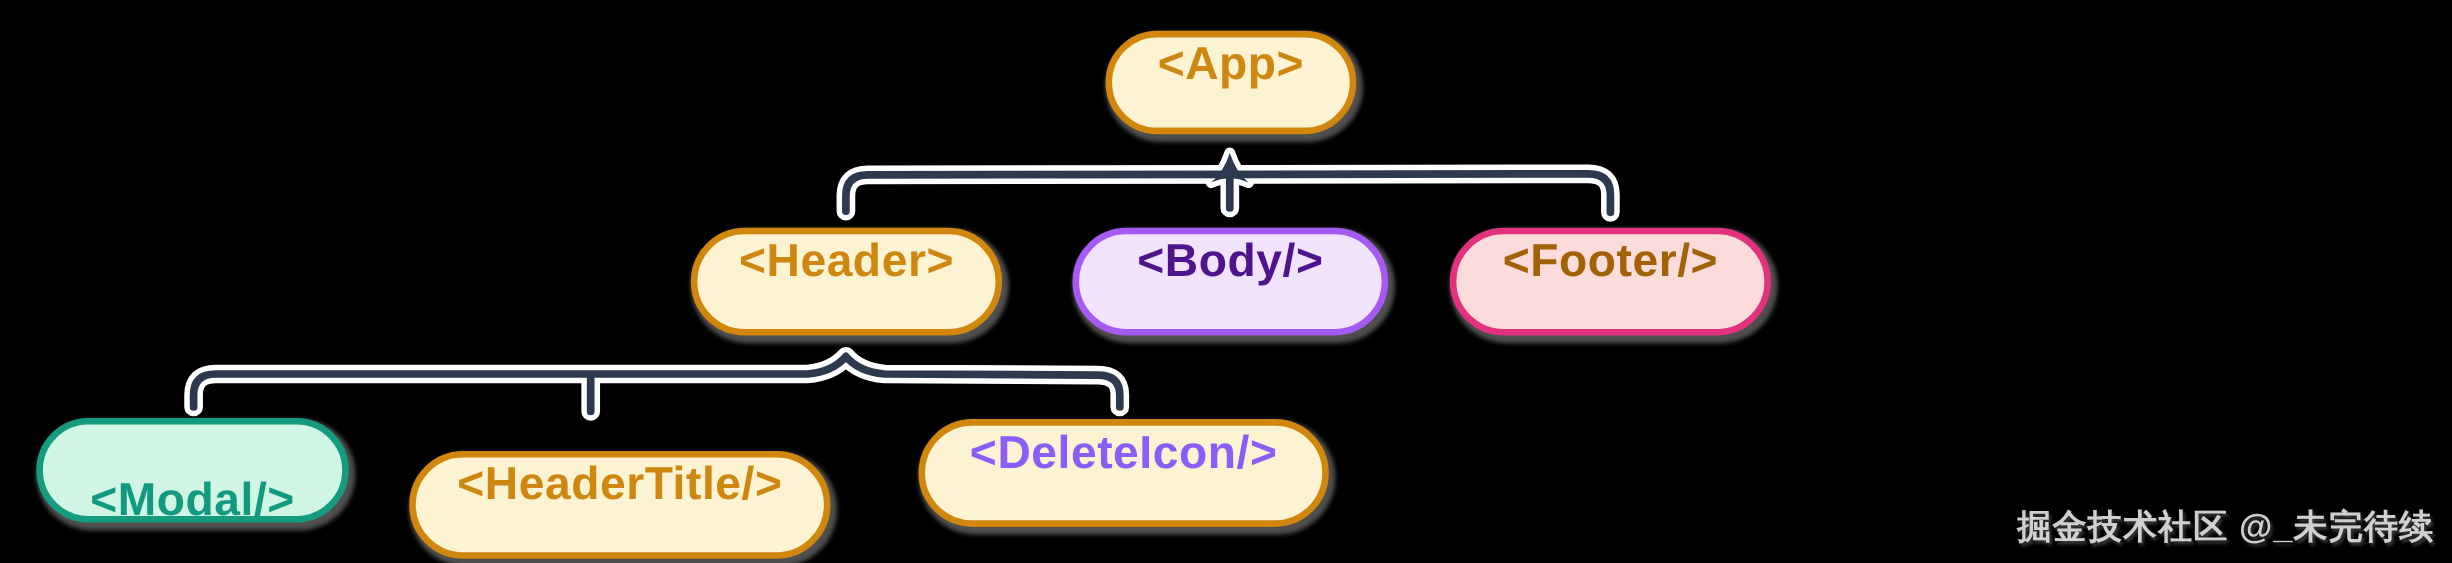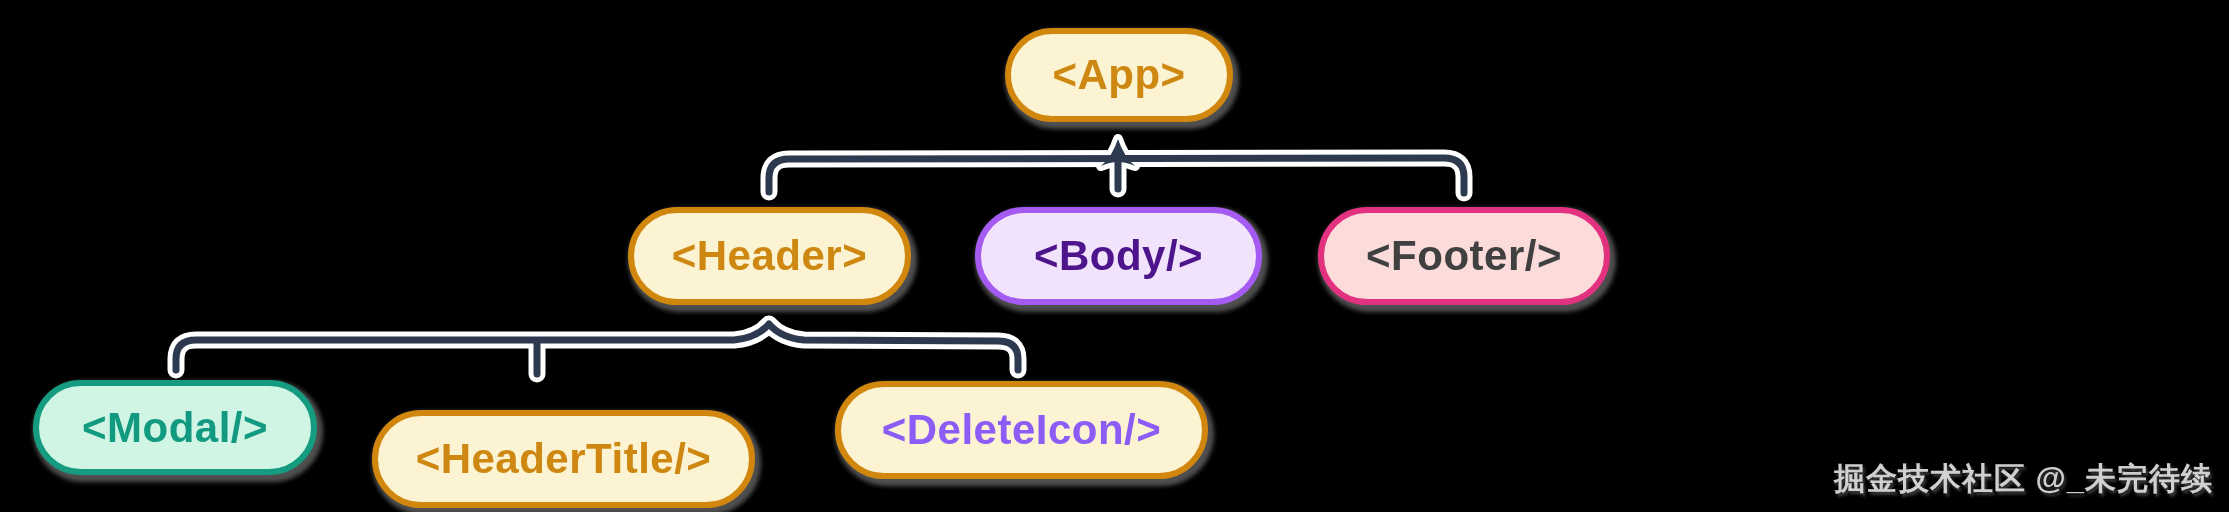--- a/index.html
+++ b/index.html
@@ -18,21 +18,20 @@
   .edges {
     position: absolute;
     left: 0;
     top: 0;
     z-index: 1;
   }
   .node {
     position: absolute;
     z-index: 2;
     display: flex;
-    align-items: center;
     justify-content: center;
     border-radius: 52px;
     border: 6px solid #6d28d9;
     background: #FBF3D1;
     box-shadow: 3px 4px 4px 3px rgba(128,128,128,0.62);
     box-sizing: border-box;
   }
   .node-label {
     font-size: 42px;
     font-weight: 700;
@@ -82,25 +81,25 @@
 
   <div class="node" style="left: 628px; top: 207px; width: 283px; height: 98px; background: rgb(251, 243, 209); border-color: rgb(209, 135, 14);">
     <span class="node-label" style="color: rgb(206, 136, 18);">&lt;Header&gt;</span>
   </div>
 
   <div class="node" style="left: 975px; top: 207px; width: 287px; height: 98px; background: rgb(240, 227, 251); border-color: rgb(165, 91, 242);">
     <span class="node-label" style="color: rgb(78, 20, 140);">&lt;Body/&gt;</span>
   </div>
 
   <div class="node" style="left: 1318px; top: 207px; width: 292px; height: 98px; background: rgb(252, 220, 219); border-color: rgb(226, 50, 127);">
-    <span class="node-label" style="color: #404040;">&lt;Footer/&gt;</span>
+    <span class="node-label" style="color: #a16207;">&lt;Footer/&gt;</span>
   </div>
 
   <div class="node" style="left: 33px; top: 380px; width: 284px; height: 95px; background: rgb(208, 245, 229); border-color: rgb(21, 156, 128);">
-    <span class="node-label" style="color: rgb(18, 154, 128);">&lt;Modal/&gt;</span>
+    <span class="node-label" style="color: rgb(18, 154, 128); margin-top: 44px;">&lt;Modal/&gt;</span>
   </div>
 
   <div class="node" style="left: 372px; top: 382px; width: 383px; height: 98px; background: rgb(251, 243, 209); border-color: rgb(209, 135, 14); margin-top: 28px;">
     <span class="node-label" style="color: rgb(206, 136, 18);">&lt;HeaderTitle/&gt;</span>
   </div>
 
   <div class="node" style="left: 835px; top: 381px; width: 373px; height: 98px; background: rgb(251, 243, 209); border-color: rgb(209, 135, 14);">
     <span class="node-label" style="color: #8b5cf6;">&lt;DeleteIcon/&gt;</span>
   </div>
 

